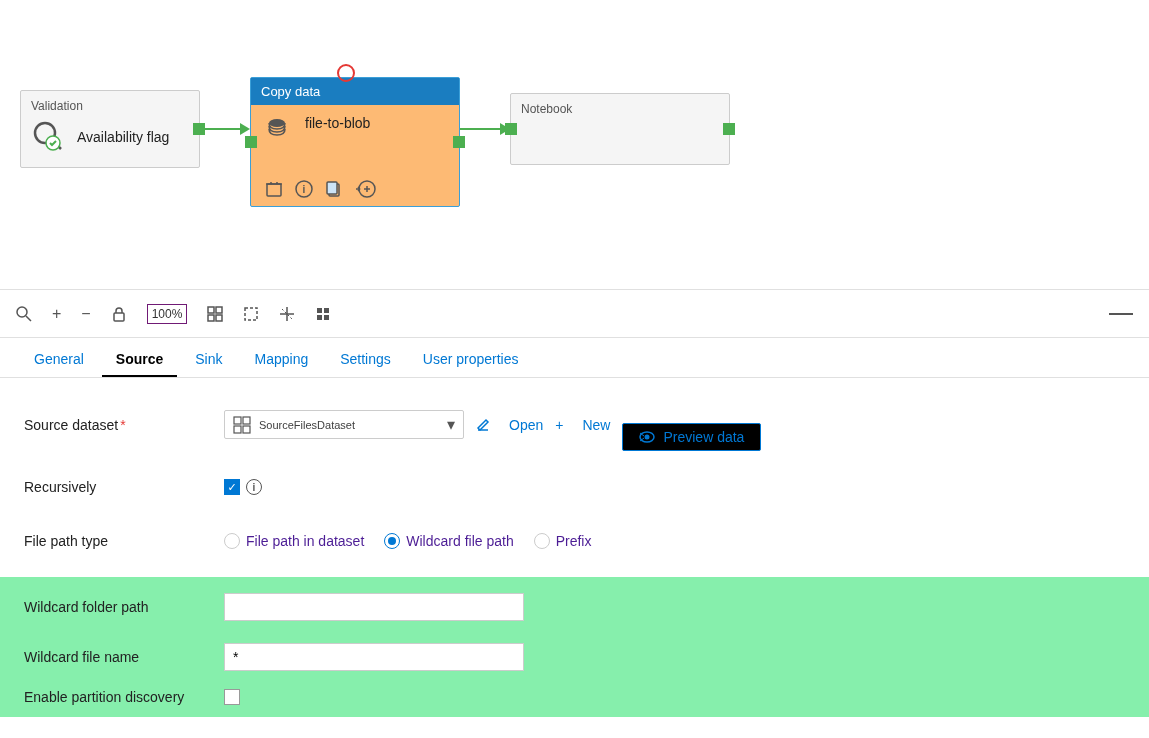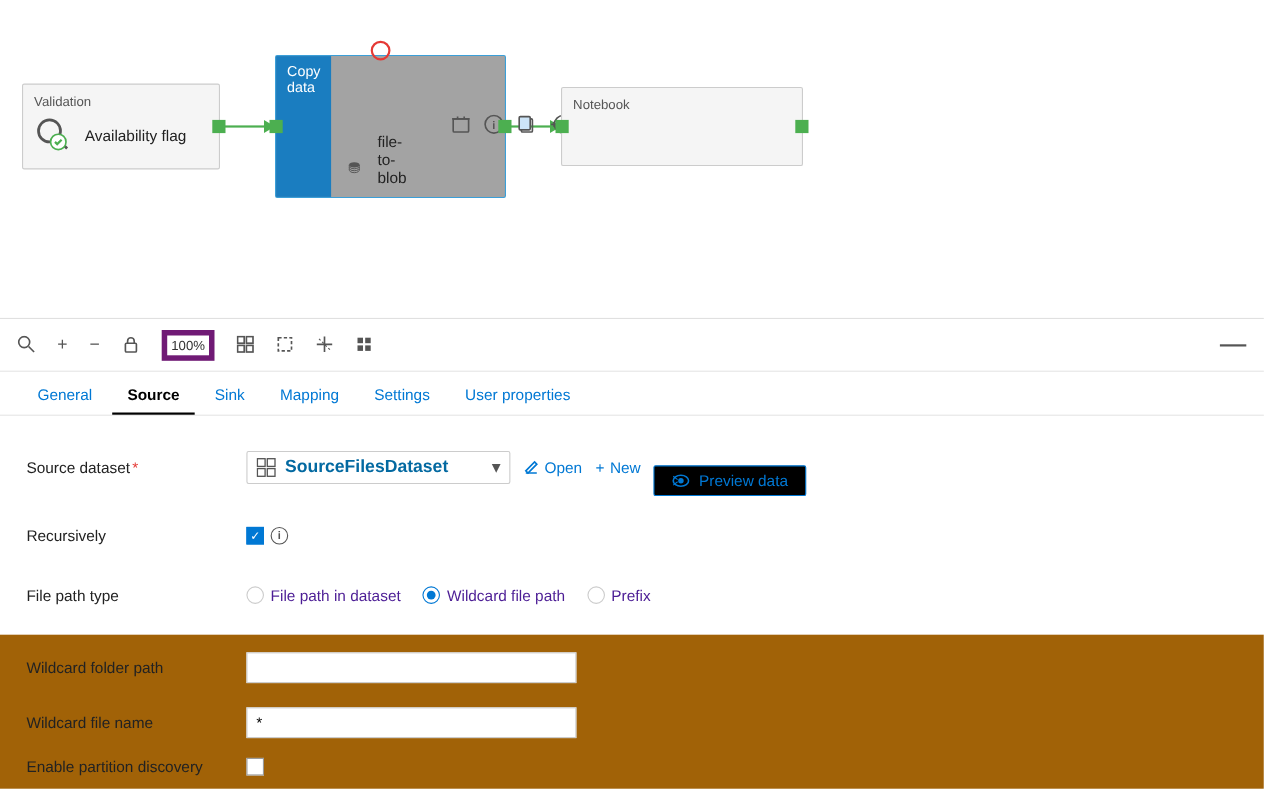--- a/index.html
+++ b/index.html
@@ -54,40 +54,41 @@
     .node-label {
       font-size: 14px;
       color: #222;
       font-weight: 400;
     }
 
     
     .node-copy {
       width: 210px;
       height: 130px;
-      background: #a3a3a3;
+      background: #fdba74;
       border: 1.5px solid #3b9fd8;
       border-radius: 2px;
       display: flex;
-      flex-direction: row;
+      flex-direction: column;
       position: relative;
+      margin-top: 27px;
     }
 
     .node-copy-header {
       background: #1a7dc0;
       color: #fff;
       font-size: 13px;
       padding: 6px 10px;
       font-weight: 500;
     }
 
     .node-copy-body {
       flex: 1;
       display: flex;
-      align-items: flex-end;
+      align-items: flex-start;
       gap: 10px;
       padding: 10px 14px;
     }
 
     .node-copy-footer {
       display: flex;
       align-items: center;
       gap: 12px;
       padding: 4px 14px 8px;
       color: #444;
@@ -144,21 +145,21 @@
     .toolbar-icon {
       font-size: 16px;
       color: #555;
       cursor: pointer;
       user-select: none;
     }
 
     .toolbar-zoom {
       font-size: 12px;
       color: #333;
-      border: 5px solid #701a75;
+      border: 1px solid #701a75;
       padding: 2px 4px;
     }
 
     .toolbar-divider-right {
       margin-left: auto;
       width: 24px;
       height: 2px;
       background: #555;
     }
 
@@ -240,21 +241,21 @@
 
     
     .btn-link {
       background: none;
       border: none;
       color: #0078d4;
       font-size: 14px;
       cursor: pointer;
       display: flex;
       align-items: center;
-      gap: 5px;
+      gap: 19px;
     }
 
     .btn-outline {
       border: 1.5px solid #0078d4;
       background: #000000;
       color: #0078d4;
       padding: 5px 16px;
       font-size: 14px;
       cursor: pointer;
       display: flex;
@@ -328,21 +329,21 @@
 
     .radio-inner {
       width: 8px;
       height: 8px;
       border-radius: 50%;
       background: #0078d4;
     }
 
     
     .form-section-shaded {
-      background: #a16207;
+      background: #86efac;
       padding: 12px 24px;
       margin: 0 -24px;
     }
 
     .form-row-shaded {
       display: flex;
       align-items: center;
       margin-bottom: 14px;
       min-height: 36px;
     }
@@ -541,21 +542,21 @@
     <div class="form-controls">
 
       <div class="dataset-select">
 
         <svg width="18" height="18" viewBox="0 0 18 18">
           <rect x="1" y="1" width="7" height="7" fill="none" stroke="#555" stroke-width="1.2"></rect>
           <rect x="10" y="1" width="7" height="7" fill="none" stroke="#555" stroke-width="1.2"></rect>
           <rect x="1" y="10" width="7" height="7" fill="none" stroke="#555" stroke-width="1.2"></rect>
           <rect x="10" y="10" width="7" height="7" fill="none" stroke="#555" stroke-width="1.2"></rect>
         </svg>
-        <span style="font-size:16px;color:#0369a1;font-weight:bold;">SourceFilesDataset</span>
+        <span style="font-size:11px;color:#404040;">SourceFilesDataset</span>
         <span class="chevron" style="margin-left:auto;">▾</span>
       </div>
 
       <button class="btn-link">
         <svg width="14" height="14" viewBox="0 0 14 14">
             <path d="M2 10L10 2l2 2-8 8z" fill="none" stroke="#0078d4" stroke-width="1.5"></path>
             <line x1="2" y1="12" x2="12" y2="12" stroke="#0078d4" stroke-width="1.5"></line>
           </svg>
         <span>Open</span>
       </button>

